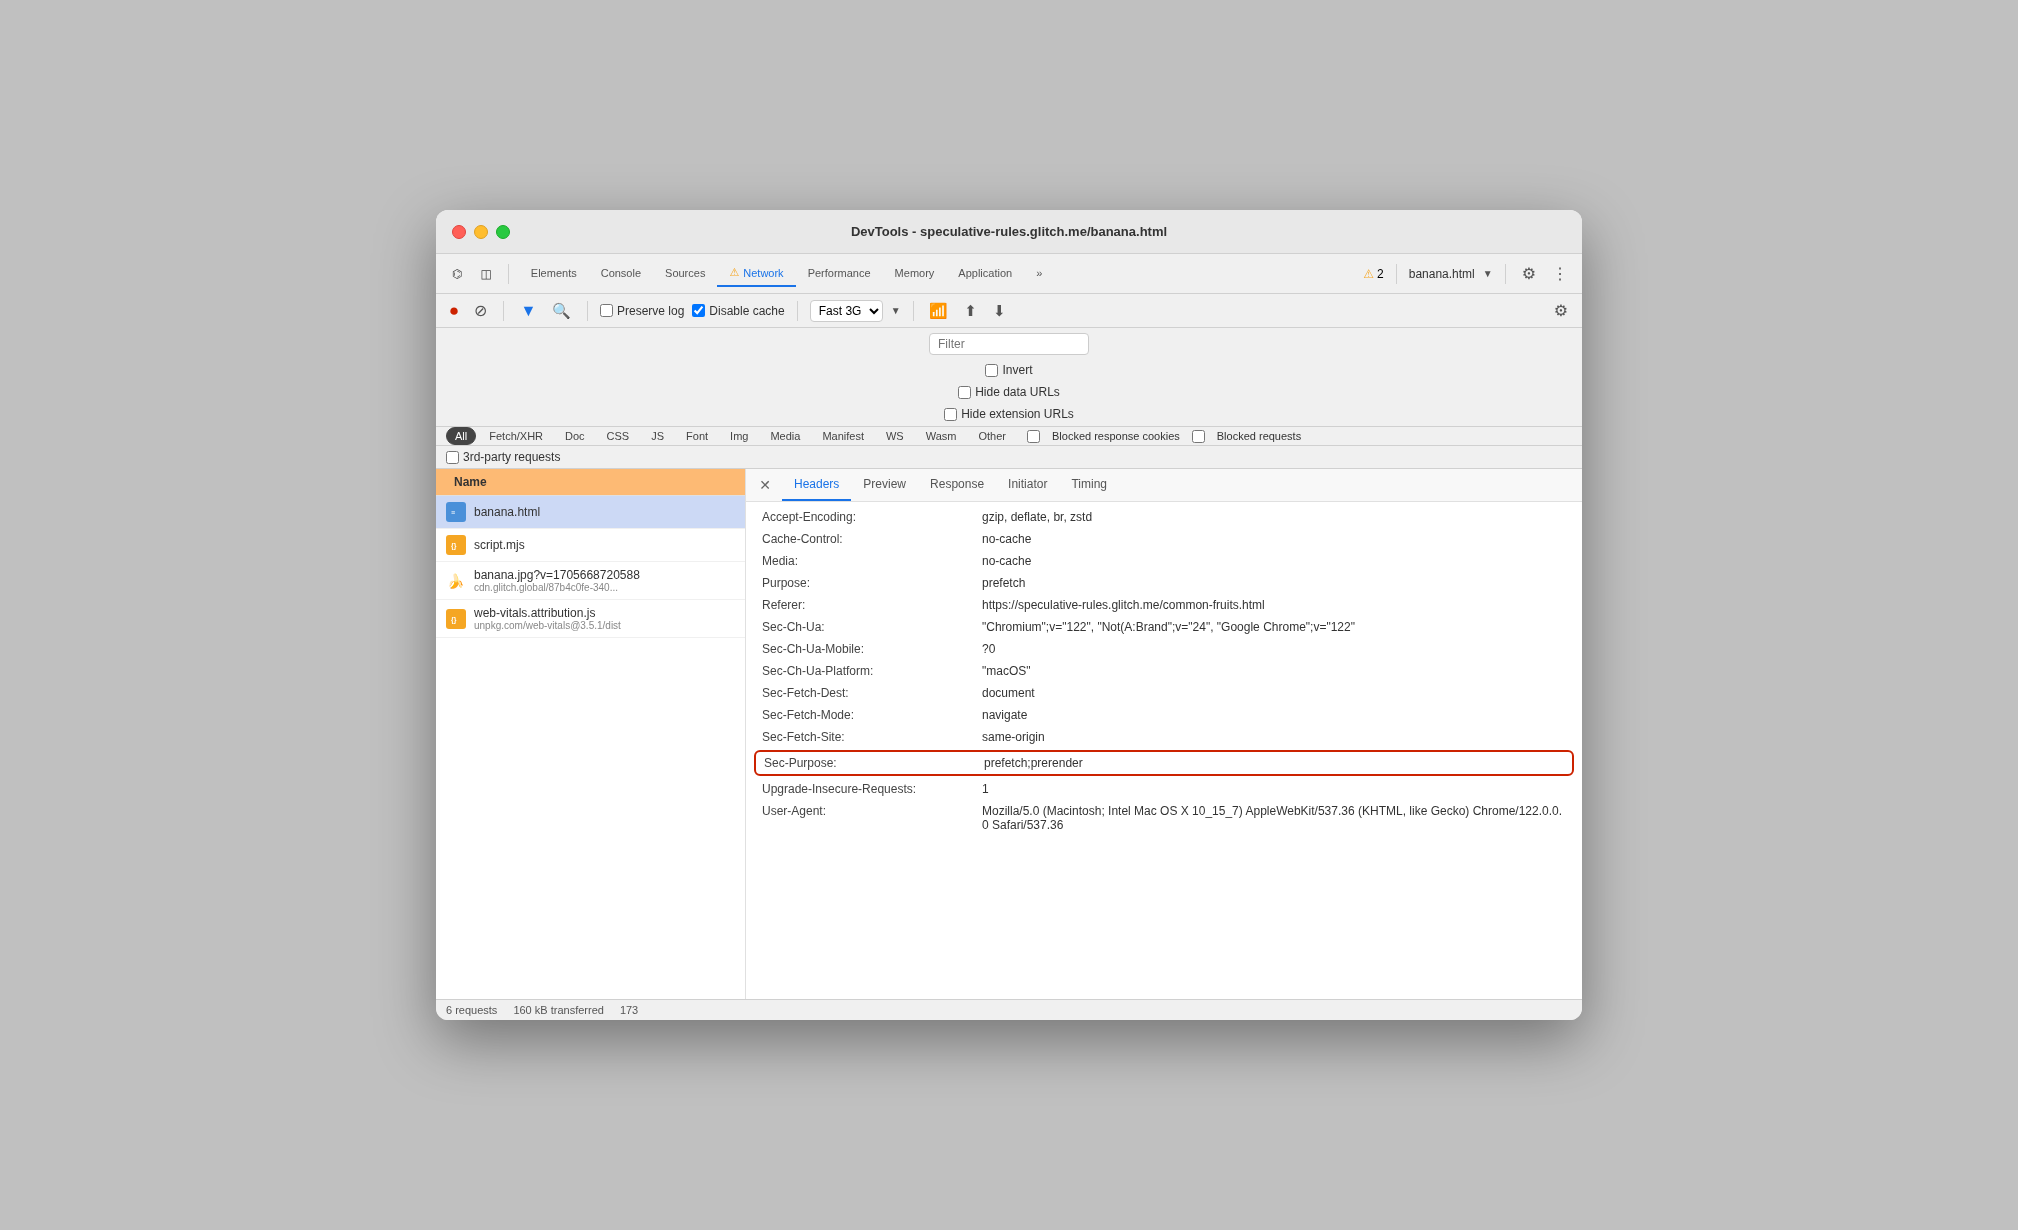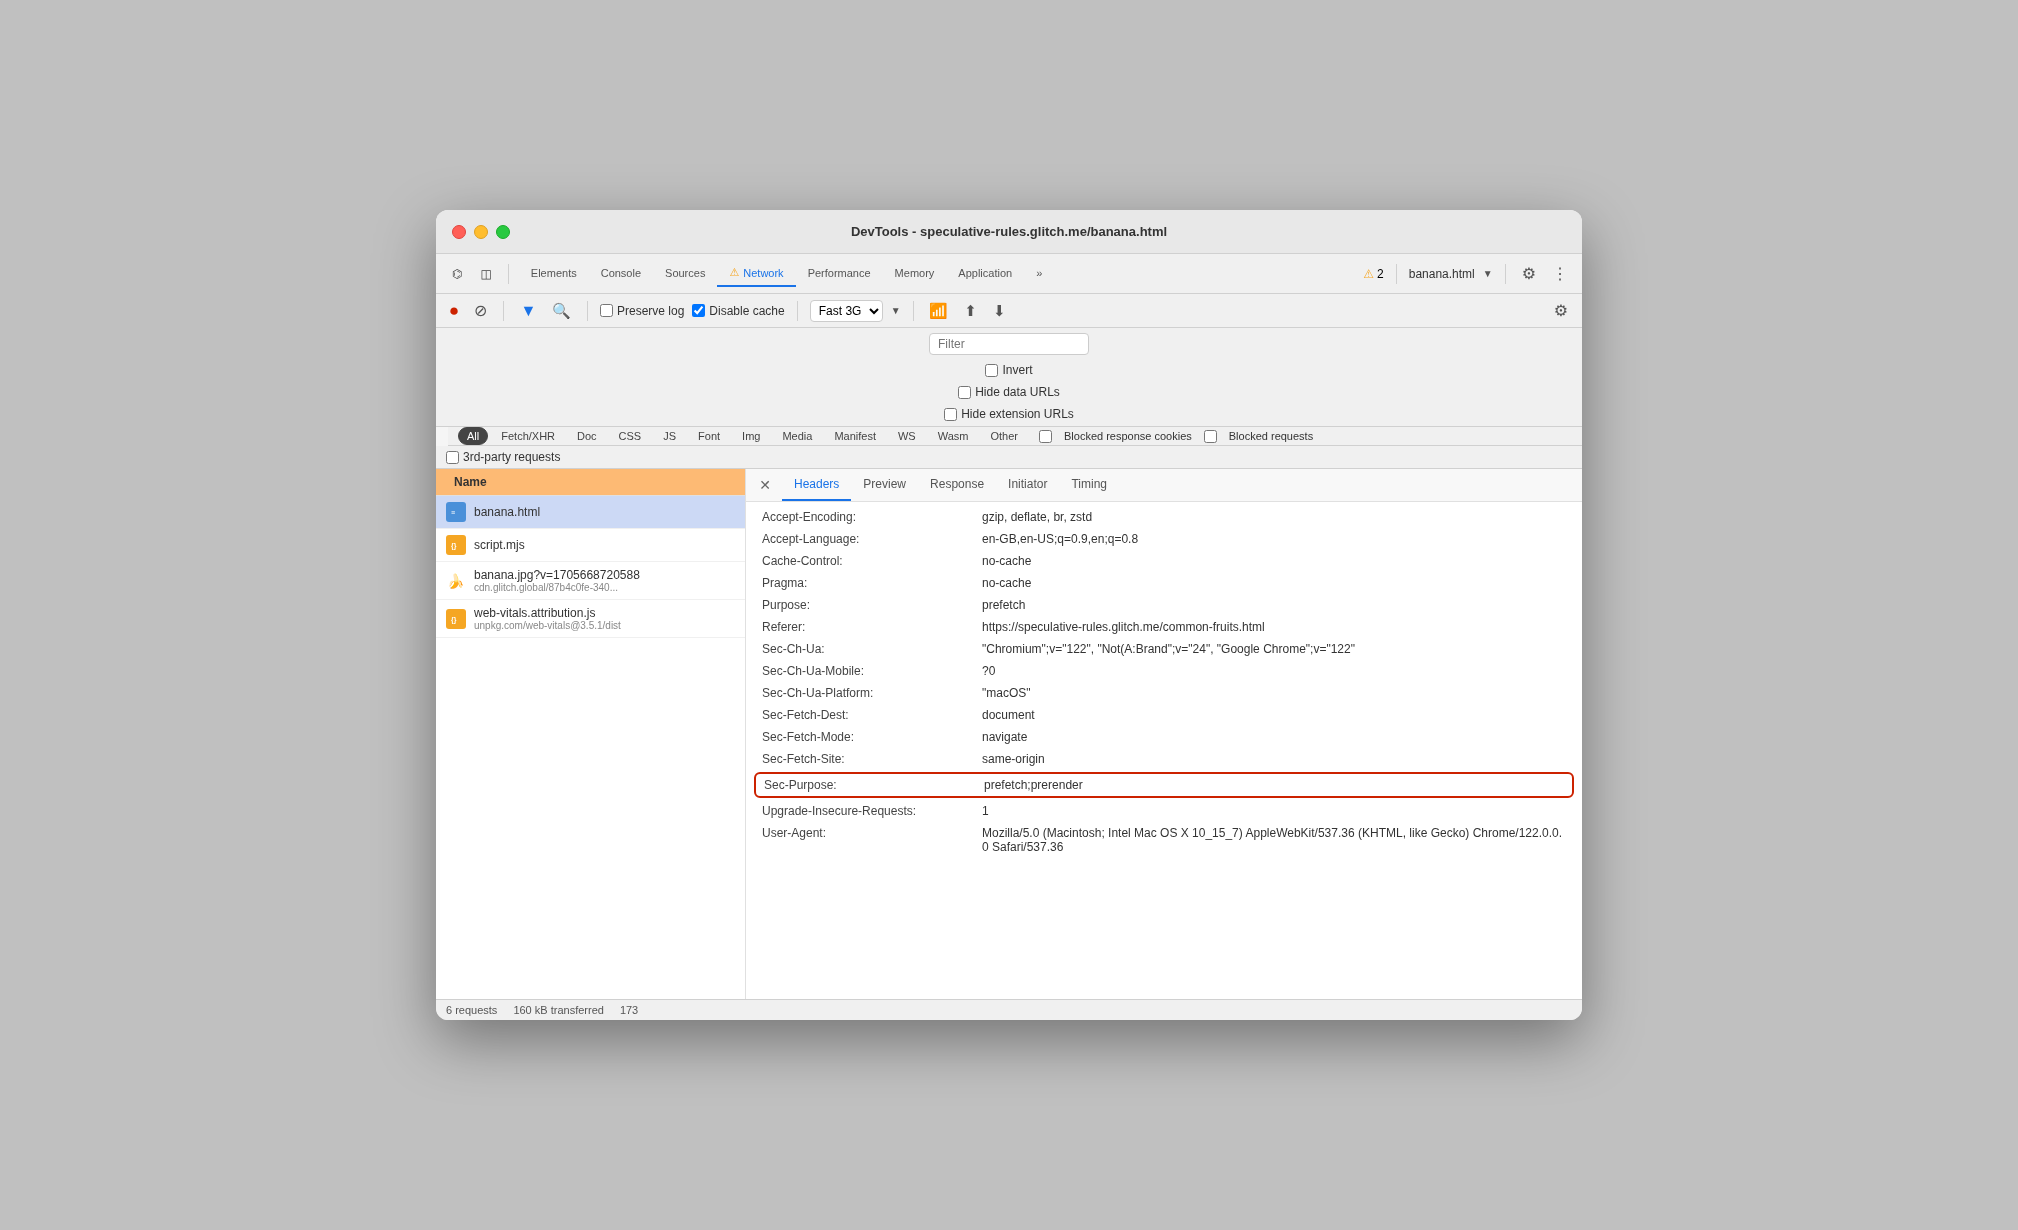--- a/index.html
+++ b/index.html
@@ -148,21 +148,20 @@
     }
     
     .type-filter-bar {
       background: #f0f0f0;
       border-bottom: 1px solid #d0d0d0;
       padding: 0 10px;
       display: flex;
       align-items: center;
       gap: 4px;
       flex-wrap: wrap;
-      margin-left: 12px;
     }
     .type-btn {
       padding: 2px 8px;
       border: 1px solid transparent;
       border-radius: 12px;
       font-size: 11px;
       cursor: pointer;
       background: none;
       color: #444;
     }
@@ -552,29 +551,25 @@
         <div class="header-tab">Timing</div>
       </div>
 
       <div class="headers-content">
 
       <div class="header-row">
             <span class="header-name">Accept-Encoding:</span>
             <span class="header-value">gzip, deflate, br, zstd</span>
           </div>
           <div class="header-row">
-            <span class="header-name">Accept-Language:</span>
-            <span class="header-value">en-GB,en-US;q=0.9,en;q=0.8</span>
-          </div>
-          <div class="header-row">
             <span class="header-name">Cache-Control:</span>
             <span class="header-value">no-cache</span>
           </div>
           <div class="header-row">
-            <span class="header-name">Pragma:</span>
+            <span class="header-name">Media:</span>
             <span class="header-value">no-cache</span>
           </div>
           <div class="header-row">
             <span class="header-name">Purpose:</span>
             <span class="header-value">prefetch</span>
           </div>
           <div class="header-row">
             <span class="header-name">Referer:</span>
             <span class="header-value">https://speculative-rules.glitch.me/common-fruits.html</span>
           </div>

